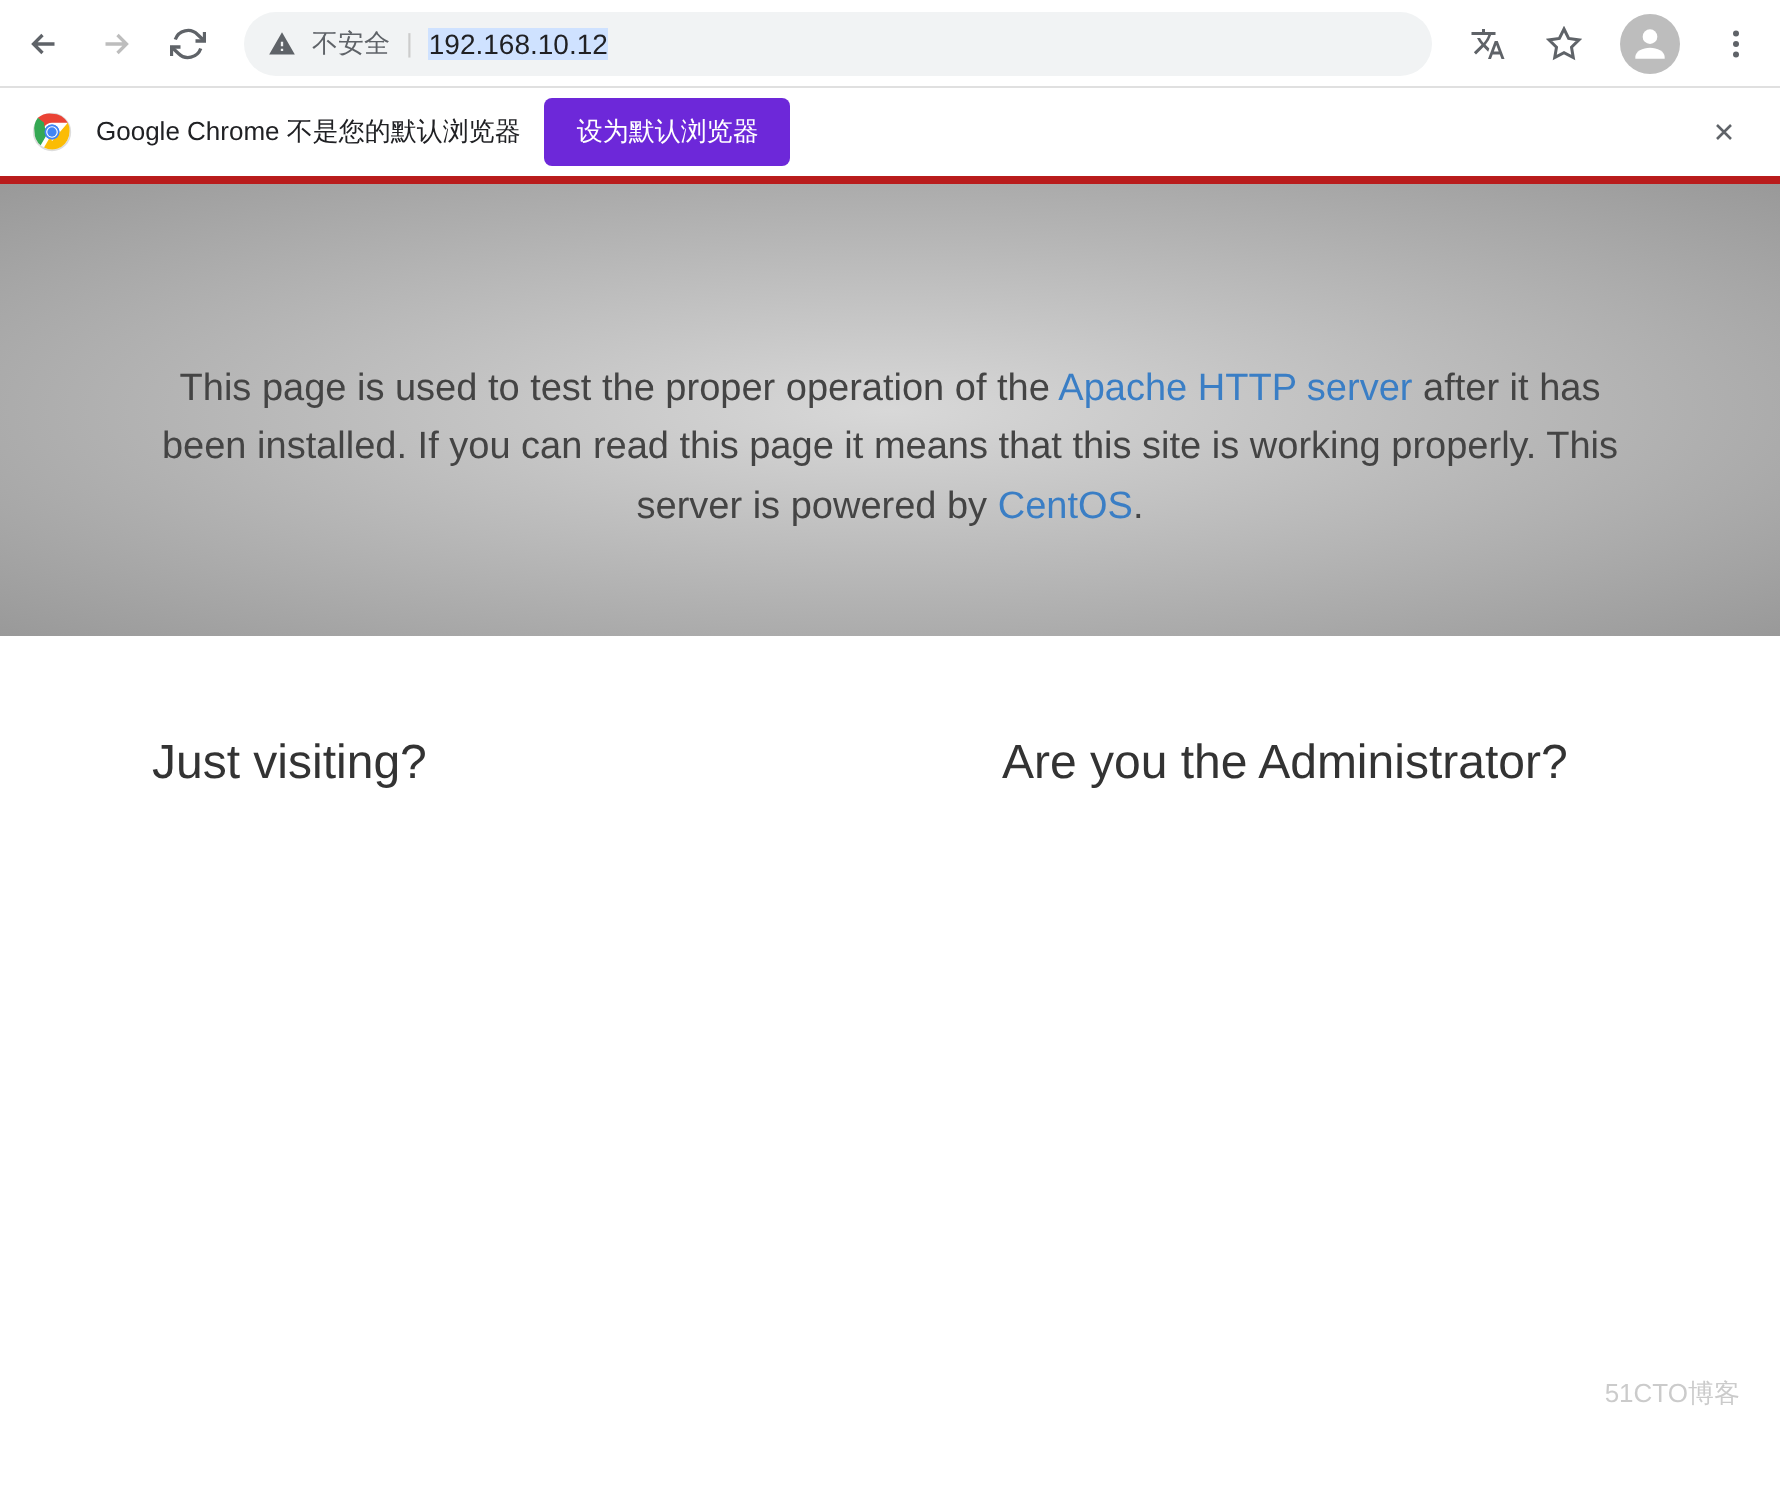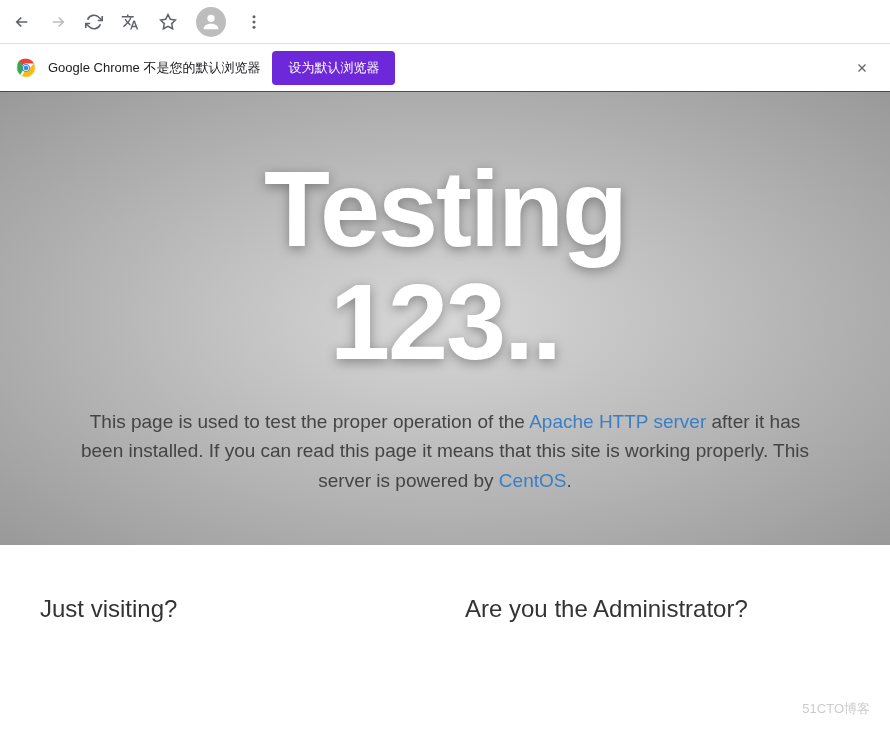--- a/index.html
+++ b/index.html
@@ -10,57 +10,65 @@
     .nav-btn.disabled { color: #bdbdbd; cursor: default; }
     .url-bar { flex: 1; height: 32px; background: #f1f3f4; border-radius: 16px; display: flex; align-items: center; padding: 0 12px; gap: 8px; margin: 0 6px; }
     .secure-label { color: #5f6368; font-size: 13px; }
     .divider { color: #ccc; font-size: 13px; }
     .url-text { font-size: 14px; color: #202124; }
     .url-text .selected-ip { background: #cfe2ff; }
     .toolbar-right { display: flex; align-items: center; gap: 10px; }
     .icon-btn { width: 28px; height: 28px; display: flex; align-items: center; justify-content: center; color: #5f6368; cursor: pointer; border-radius: 50%; }
     .avatar { width: 30px; height: 30px; border-radius: 50%; background: #bdbdbd; display: flex; align-items: center; justify-content: center; margin: 0 4px; }
     
-    .infobar { height: 48px; display: flex; align-items: center; padding: 0 16px; gap: 12px; border-bottom: 1px solid #b91c1c; }
+    .infobar { height: 48px; display: flex; align-items: center; padding: 0 16px; gap: 12px; border-bottom: 4px solid #b91c1c; }
     .chrome-logo { width: 20px; height: 20px; }
     .infobar-text { font-size: 13px; color: #202124; }
     .primary-btn { background: #6d28d9; color: #fff; border: none; padding: 8px 16px; font-size: 13px; border-radius: 4px; cursor: pointer; }
     .infobar-close { margin-left: auto; width: 24px; height: 24px; display: flex; align-items: center; justify-content: center; cursor: pointer; color: #5f6368; }
     
     .content { height: calc(754px - 44px - 48px); overflow: hidden; }
     .hero { background: radial-gradient(ellipse at center, #d8d8d8 0%, #999 100%); padding: 60px 40px 50px; text-align: center; }
     .hero h1 { font-size: 108px; font-weight: bold; color: #fff; text-shadow: 0 3px 12px rgba(0,0,0,0.35); line-height: 1.05; letter-spacing: -2px; }
     .hero-desc { font-size: 19px; color: #444; line-height: 1.55; margin-top: 28px; padding: 0 30px; }
     .hero-desc a { color: #3a7ec5; text-decoration: none; }
     
     .columns { display: flex; padding: 50px 40px 20px; gap: 40px; }
     .col { flex: 1; }
-    .col h2 { font-size: 24px; color: #333; font-weight: normal; }
+    .col h2 { font-size: 24px; color: #333; font-weight: normal; margin-left: 36px; }
     
-    .watermark { position: absolute; bottom: 36px; right: 20px; color: #aaa; font-size: 13px; opacity: 0.6; pointer-events: none; }
+    .watermark { position: absolute; bottom: 48px; right: 20px; color: #aaa; font-size: 13px; opacity: 0.6; pointer-events: none; }
   </style>
 </head>
 <body>
 
 <div class="toolbar">
   <div class="nav-btn">
     <svg width="18" height="18" viewBox="0 0 24 24" fill="none" stroke="currentColor" stroke-width="2.2">
         <path d="M19 12H5M11 18l-6-6 6-6"></path>
       </svg>
   </div>
   <div class="nav-btn disabled">
     <svg width="18" height="18" viewBox="0 0 24 24" fill="none" stroke="currentColor" stroke-width="2.2">
         <path d="M5 12h14M13 6l6 6-6 6"></path>
       </svg>
   </div>
   <div class="nav-btn">
     <svg width="18" height="18" viewBox="0 0 24 24" fill="none" stroke="currentColor" stroke-width="2.2">
         <path d="M23 4v6h-6M1 20v-6h6"></path>
         <path d="M3.51 9a9 9 0 0114.85-3.36L23 10M1 14l4.64 4.36A9 9 0 0020.49 15"></path>
       </svg>
+  </div>
+  <div class="url-bar">
+    <svg width="14" height="14" viewBox="0 0 24 24" fill="#5f6368">
+        <path d="M1 21h22L12 2 1 21zm12-3h-2v-2h2v2zm0-4h-2v-4h2v4z"></path>
+      </svg>
+    <span class="secure-label">不安全</span>
+    <span class="divider">|</span>
+    <span class="url-text"><span class="selected-ip">192.168.10.12</span></span>
   </div>
   <div class="toolbar-right">
     <div class="icon-btn">
       <svg width="18" height="18" viewBox="0 0 24 24" fill="#5f6368">
           <path d="M12.87 15.07l-2.54-2.51.03-.03A17.52 17.52 0 0014.07 6H17V4h-7V2H8v2H1v2h11.17C11.5 7.92 10.44 9.75 9 11.35 8.07 10.32 7.3 9.19 6.69 8h-2c.73 1.63 1.73 3.17 2.98 4.56l-5.09 5.02L4 19l5-5 3.11 3.11.76-2.04zM18.5 10h-2L12 22h2l1.12-3h4.75L21 22h2l-4.5-12zm-2.62 7l1.62-4.33L19.12 17h-3.24z"></path>
         </svg>
     </div>
     <div class="icon-btn">
       <svg width="18" height="18" viewBox="0 0 24 24" fill="none" stroke="#5f6368" stroke-width="2">
           <polygon points="12 2 15.09 8.26 22 9.27 17 14.14 18.18 21.02 12 17.77 5.82 21.02 7 14.14 2 9.27 8.91 8.26 12 2"></polygon>
@@ -97,23 +105,20 @@
   <button class="primary-btn">设为默认浏览器</button>
   <div class="infobar-close">
     <svg width="14" height="14" viewBox="0 0 24 24" fill="none" stroke="currentColor" stroke-width="2.2">
         <path d="M18 6L6 18M6 6l12 12"></path>
       </svg>
   </div>
 </div>
 
 <div class="content">
   <div class="hero">
-    <h1>
-      <span>Testing</span><br><span>123..</span>
-    </h1>
     <p class="hero-desc">
       <span>This page is used to test the proper operation of the </span><a href="#">Apache HTTP server</a><span> after it has been installed. If you can read this page it means that this site is working properly. This server is powered by </span><a href="#">CentOS</a><span>.</span>
     </p>
   </div>
   <div class="columns">
     <div class="col">
       <h2>Just visiting?</h2>
     </div>
     <div class="col">
       <h2>Are you the Administrator?</h2>

